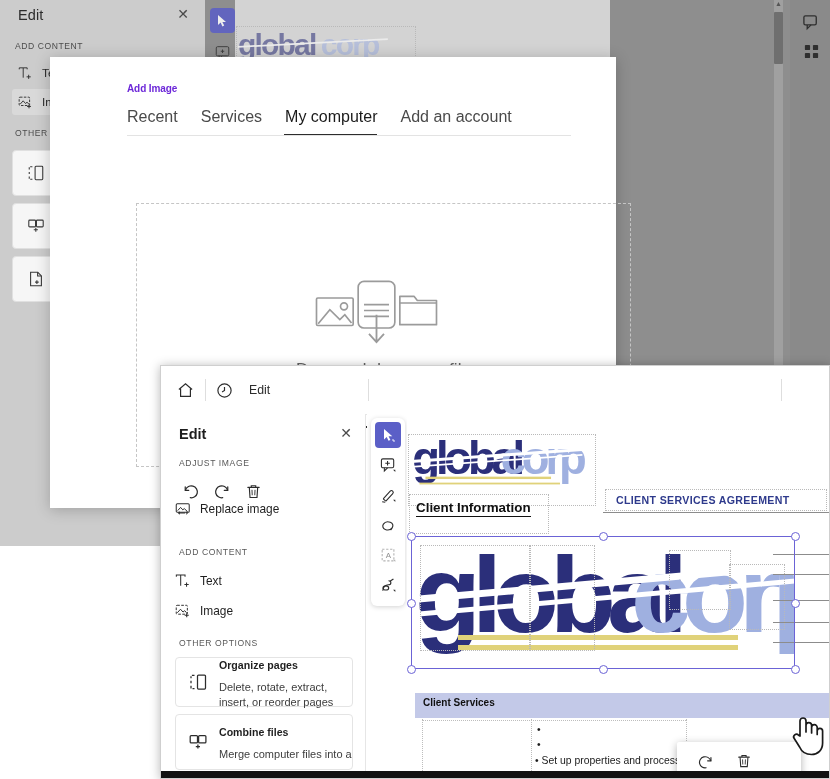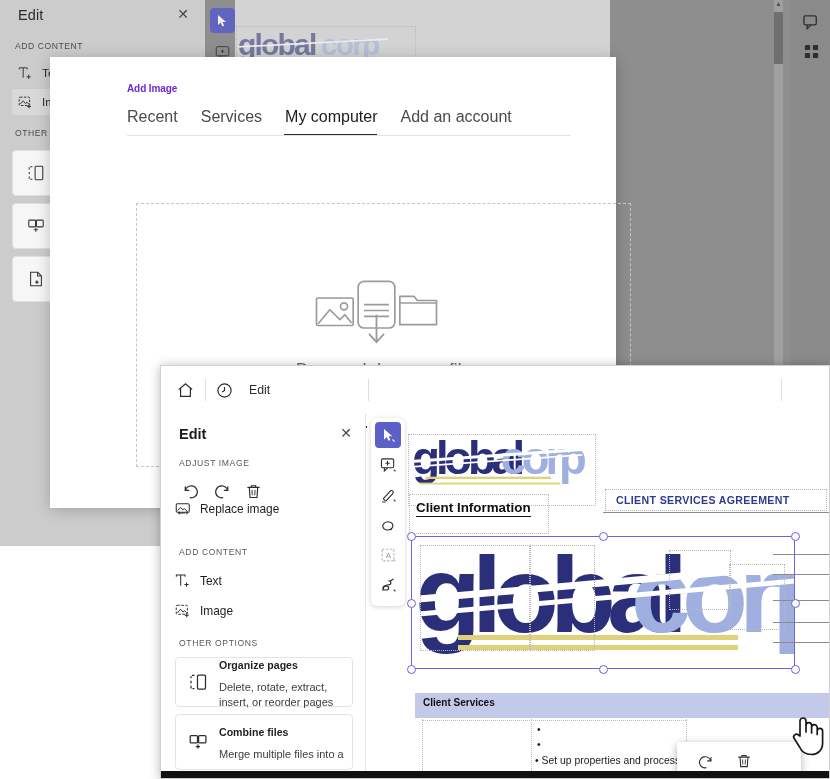--- a/index.html
+++ b/index.html
@@ -542,21 +542,21 @@
     <div class="fg-card" style="top:300px;height:56px;">
       <span>
         <svg width="20" height="20" viewBox="0 0 20 20">
             <rect x="2.2" y="3.6" width="7.3" height="7.3" rx="1" fill="none" stroke="#2c2c2c" stroke-width="1.25"></rect>
             <rect x="10.6" y="3.6" width="7.3" height="7.3" rx="1" fill="none" stroke="#2c2c2c" stroke-width="1.25"></rect>
             <path d="M9.9 12.4 L9.9 16.6 M7.8 14.5 L12 14.5" stroke="#2c2c2c" stroke-width="1.25"></path>
           </svg>
       </span>
       <span>
         <span class="fg-card-t">Combine files</span>
-        <span class="fg-card-d" style="display:block;">Merge multiple files into a</span>
+        <span class="fg-card-d" style="display:block;">Merge computer files into a</span>
       </span>
     </div>
   </div>
 
   <div id="fg-doc">
 
     <div id="fg-tools">
       <div class="fg-tool active" style="top:4px;">
         <svg width="13" height="15" viewBox="0 0 13 15">
             <path d="M2 1 L2 11.4 L4.7 8.9 L6.5 12.8 L8.4 11.9 L6.6 8.2 L10.3 8.2 Z" fill="#fff"></path>

